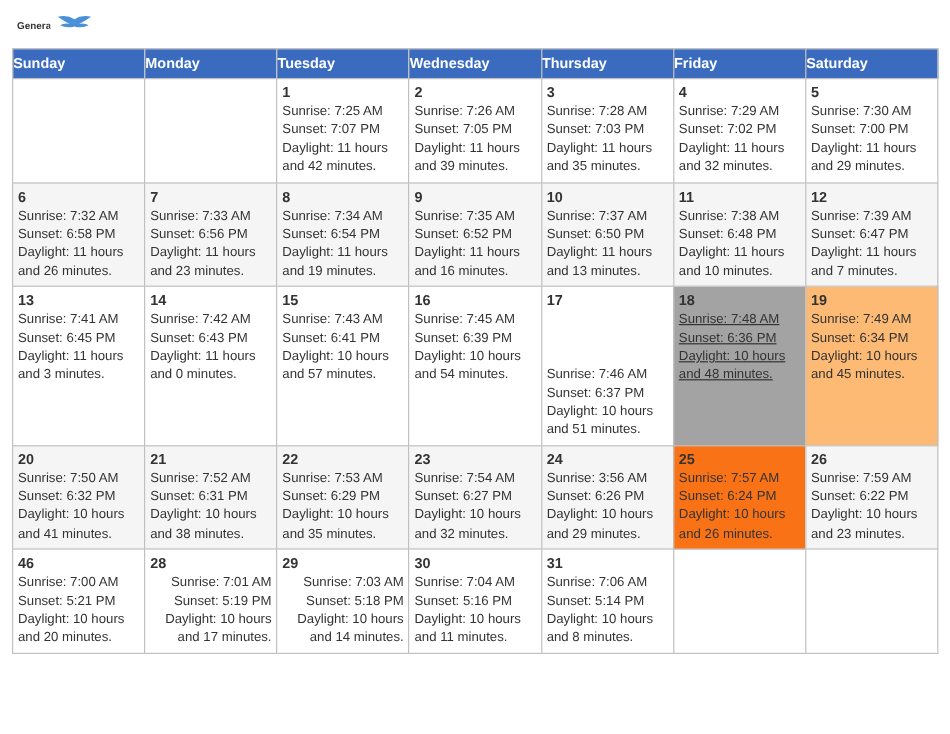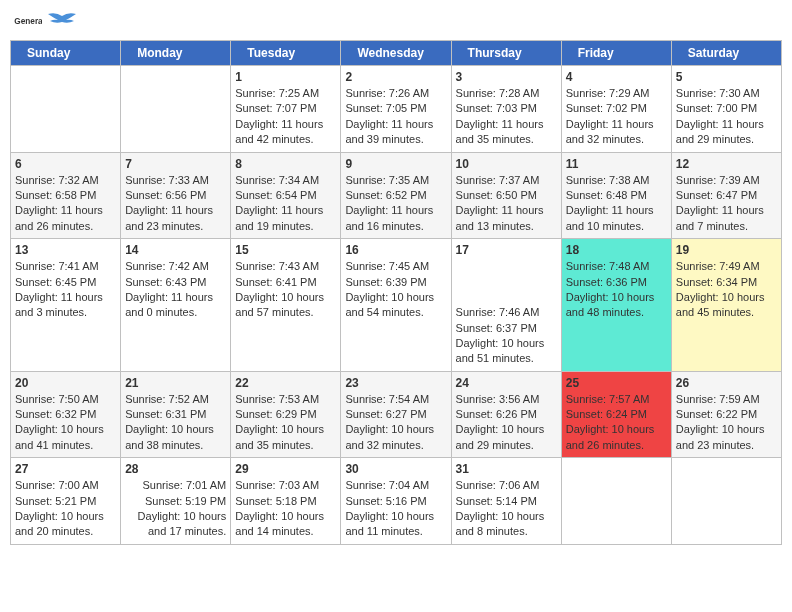--- a/index.html
+++ b/index.html
@@ -41,21 +41,21 @@
     .calendar {
       width: 100%;
       border-collapse: collapse;
       table-layout: fixed;
     }
     .calendar th {
       background-color: #3a6bbf;
       color: #fff;
       font-size: 12px;
       font-weight: bold;
-      padding: 5px 16px;
+      padding: 5px 0;
       text-align: left;
       border: 1px solid #c0c0c0;
     }
     .calendar td {
       border: 1px solid #c0c0c0;
       vertical-align: top;
       padding: 4px 4px;
       font-size: 10px;
       color: #333;
       height: 82px;
@@ -223,27 +223,27 @@
           <div class="day-info" style="white-space: pre-line;">Sunrise: 7:45 AM
 Sunset: 6:39 PM
 Daylight: 10 hours and 54 minutes.</div>
         </td>
         <td style="background: rgb(255, 255, 255);">
           <span class="day-num">17</span>
           <div class="day-info" style="white-space: pre-line; margin-top: 48px;">Sunrise: 7:46 AM
 Sunset: 6:37 PM
 Daylight: 10 hours and 51 minutes.</div>
         </td>
-        <td style="background: #5eead4;">
+        <td style="background: #a3a3a3;">
           <span class="day-num">18</span>
-          <div class="day-info" style="white-space: pre-line;">Sunrise: 7:48 AM
+          <div class="day-info" style="white-space: pre-line; text-decoration: underline;">Sunrise: 7:48 AM
 Sunset: 6:36 PM
 Daylight: 10 hours and 48 minutes.</div>
         </td>
-        <td style="background: #fef9c3; margin-left: 35px;">
+        <td style="background: #fdba74; margin-left: 35px;">
           <span class="day-num">19</span>
           <div class="day-info" style="white-space: pre-line;">Sunrise: 7:49 AM
 Sunset: 6:34 PM
 Daylight: 10 hours and 45 minutes.</div>
         </td>
       </tr>
       <tr>
         <td style="background: rgb(245, 245, 245);">
           <span class="day-num">20</span>
           <div class="day-info" style="white-space: pre-line;">Sunrise: 7:50 AM
@@ -267,49 +267,49 @@
           <div class="day-info" style="white-space: pre-line;">Sunrise: 7:54 AM
 Sunset: 6:27 PM
 Daylight: 10 hours and 32 minutes.</div>
         </td>
         <td style="background: rgb(245, 245, 245);">
           <span class="day-num">24</span>
           <div class="day-info" style="white-space: pre-line;">Sunrise: 3:56 AM
 Sunset: 6:26 PM
 Daylight: 10 hours and 29 minutes.</div>
         </td>
-        <td style="background: #ef4444;">
+        <td style="background: #f97316;">
           <span class="day-num">25</span>
           <div class="day-info" style="white-space: pre-line;">Sunrise: 7:57 AM
 Sunset: 6:24 PM
 Daylight: 10 hours and 26 minutes.</div>
         </td>
         <td style="background: rgb(245, 245, 245);">
           <span class="day-num">26</span>
           <div class="day-info" style="white-space: pre-line;">Sunrise: 7:59 AM
 Sunset: 6:22 PM
 Daylight: 10 hours and 23 minutes.</div>
         </td>
       </tr>
       <tr>
         <td style="background: rgb(255, 255, 255);">
-          <span class="day-num">27</span>
+          <span class="day-num">46</span>
           <div class="day-info" style="white-space: pre-line;">Sunrise: 7:00 AM
 Sunset: 5:21 PM
 Daylight: 10 hours and 20 minutes.</div>
         </td>
         <td style="background: rgb(255, 255, 255);">
           <span class="day-num">28</span>
           <div class="day-info" style="white-space: pre-line; text-align: right;">Sunrise: 7:01 AM
 Sunset: 5:19 PM
 Daylight: 10 hours and 17 minutes.</div>
         </td>
         <td style="background: rgb(255, 255, 255);">
           <span class="day-num">29</span>
-          <div class="day-info" style="white-space: pre-line;">Sunrise: 7:03 AM
+          <div class="day-info" style="white-space: pre-line; text-align: right;">Sunrise: 7:03 AM
 Sunset: 5:18 PM
 Daylight: 10 hours and 14 minutes.</div>
         </td>
         <td style="background: rgb(255, 255, 255); margin-left: 42px;">
           <span class="day-num">30</span>
           <div class="day-info" style="white-space: pre-line;">Sunrise: 7:04 AM
 Sunset: 5:16 PM
 Daylight: 10 hours and 11 minutes.</div>
         </td>
         <td style="background: rgb(255, 255, 255);">

